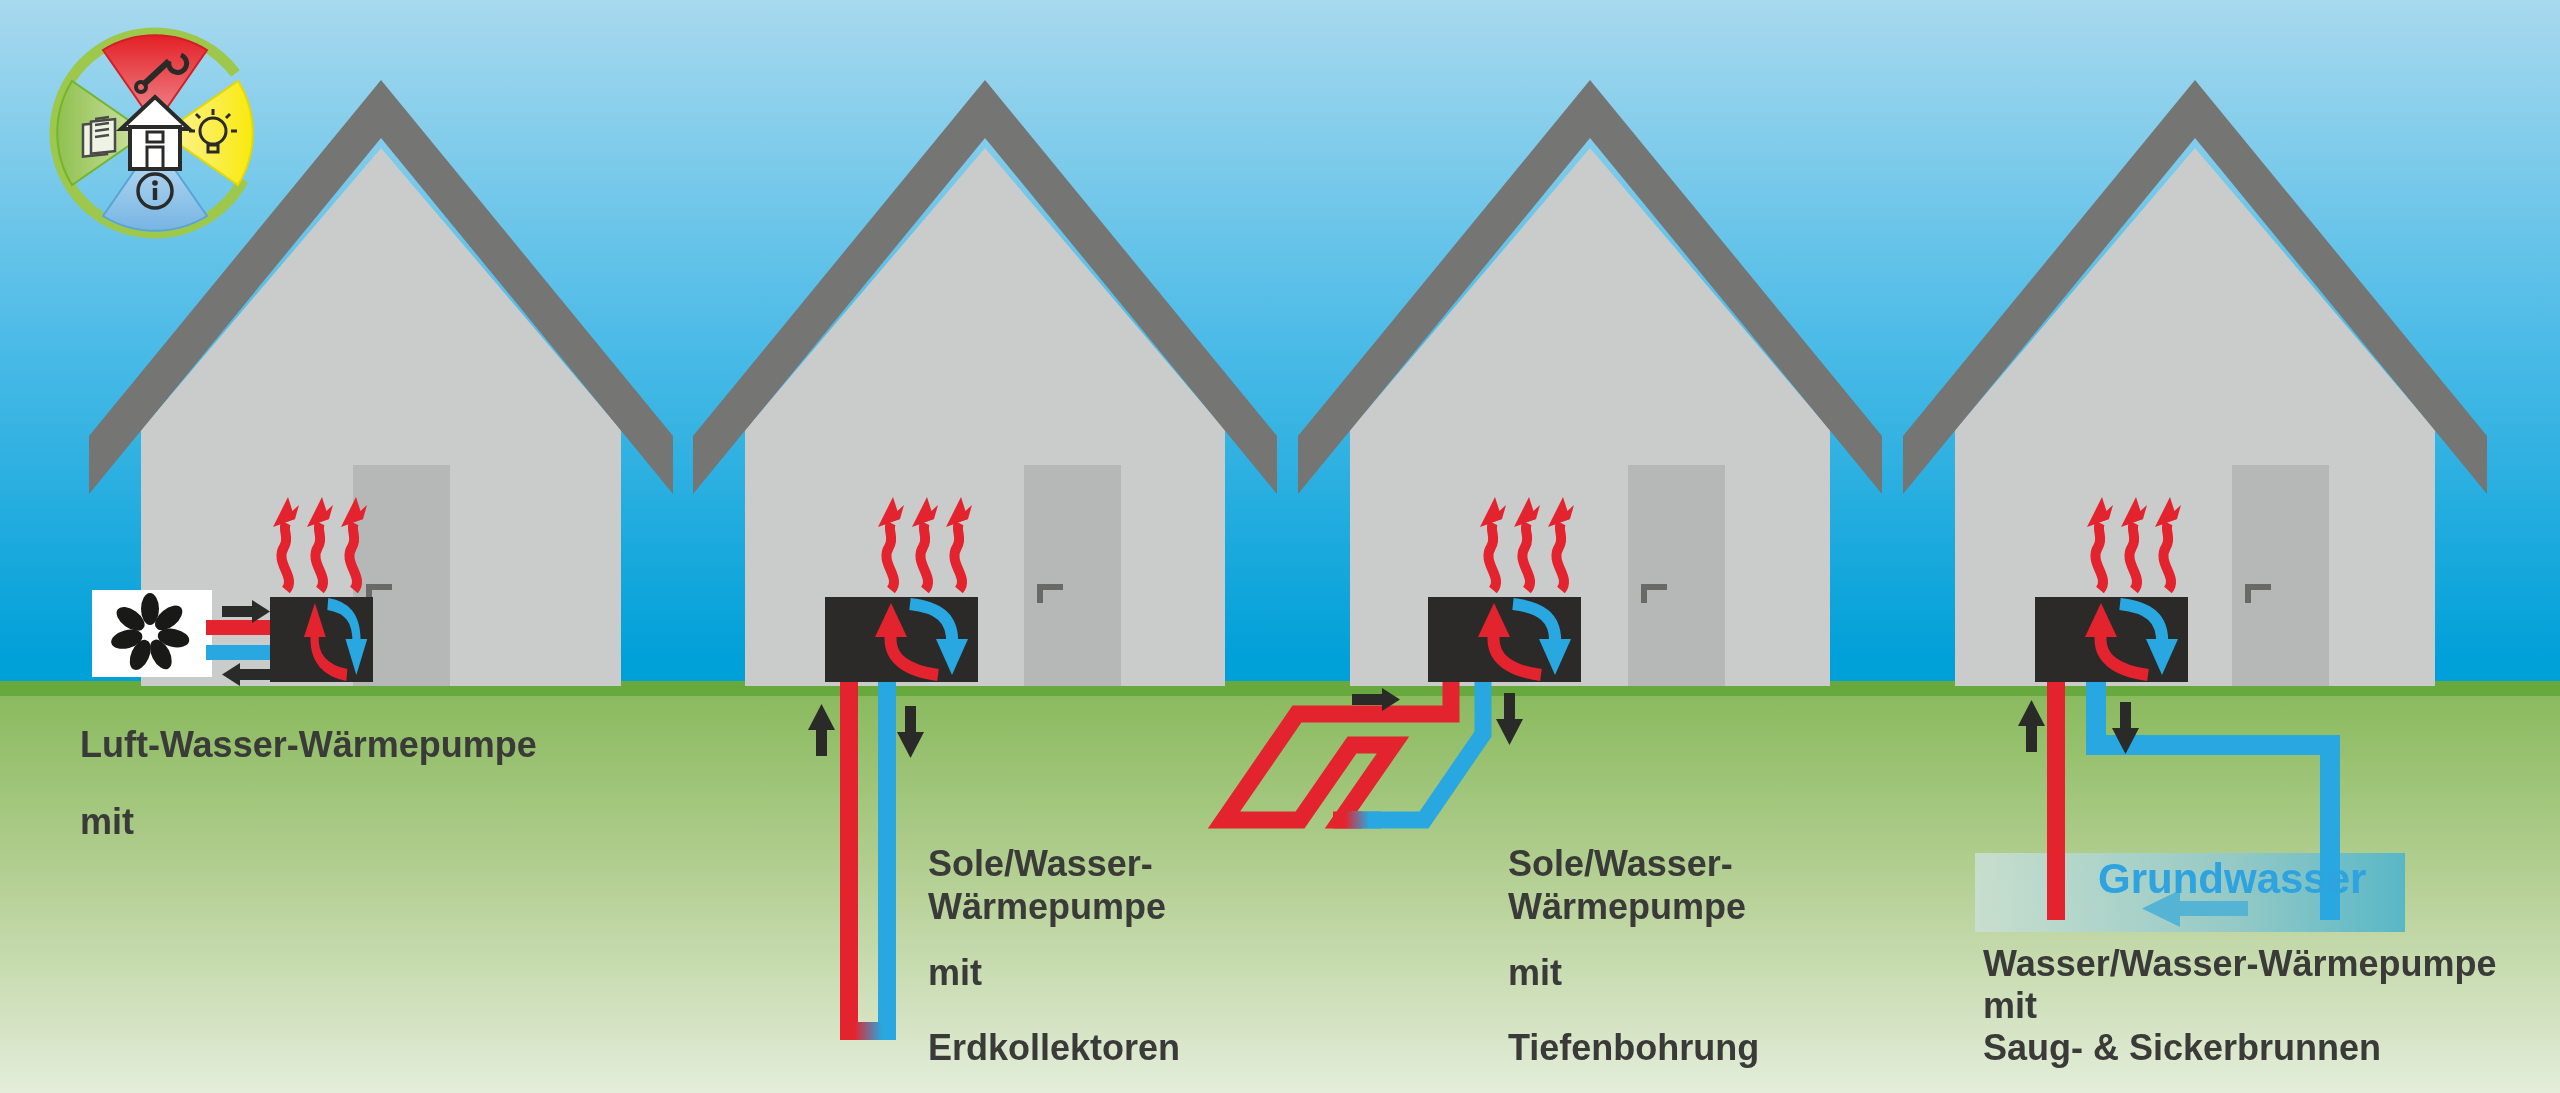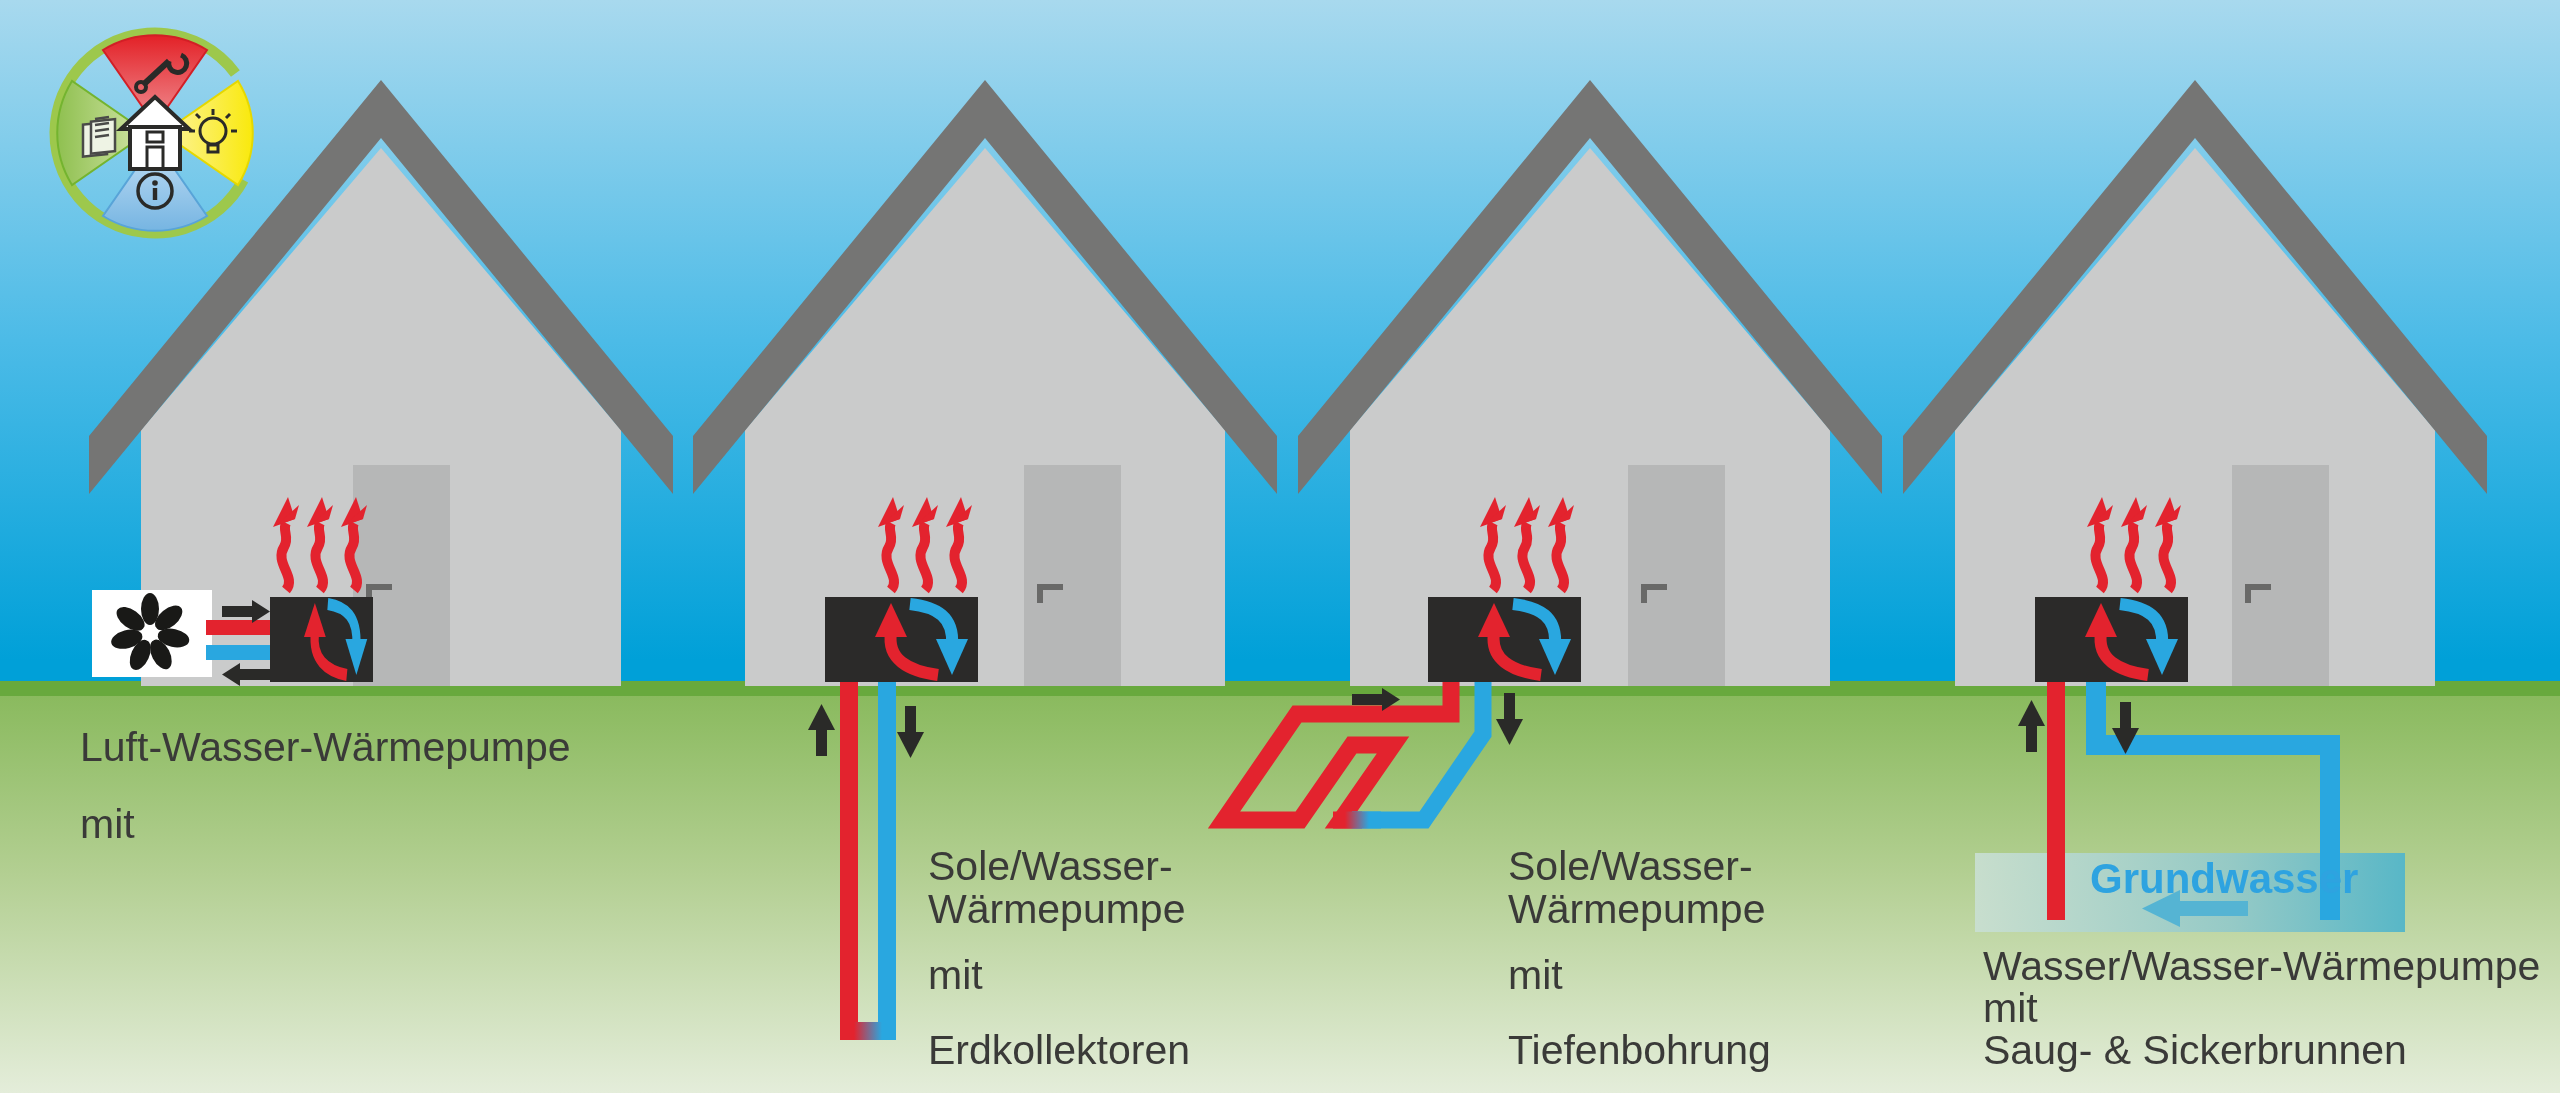--- a/index.html
+++ b/index.html
@@ -1,21 +1,21 @@
 <!DOCTYPE html>
 <html><head>
 <meta charset="utf-8">
 <style>
   html,body{margin:0;padding:0;background:#9ad2ec;}
   #stage{position:relative;width:2560px;height:1093px;overflow:hidden;
          font-family:"Liberation Sans","DejaVu Sans",sans-serif;}
   #scene{position:absolute;left:0;top:0;}
-  .label-line{position:absolute;font-weight:400;font-size:41px;color:#3a3a38;
+  .label-line{position:absolute;font-weight:700;font-size:36px;color:#3a3a38;
               white-space:nowrap;letter-spacing:0px;line-height:1;}
-  .gw-label{position:absolute;font-weight:700;font-size:42px;color:#2ea3e0;white-space:nowrap;line-height:1;}
+  .gw-label{position:absolute;font-weight:700;font-size:42px;color:#2ea3e0;white-space:nowrap;line-height:1;margin-left:8px;}
 </style>
 </head>
 <body>
 
 <div id="stage">
 
 <svg id="scene" width="2560" height="1093" viewBox="0 0 2560 1093">
   <defs>
     <linearGradient id="skyGrad" x1="0" y1="0" x2="0" y2="1">
       <stop offset="0" stop-color="#a8d9ee"></stop>

